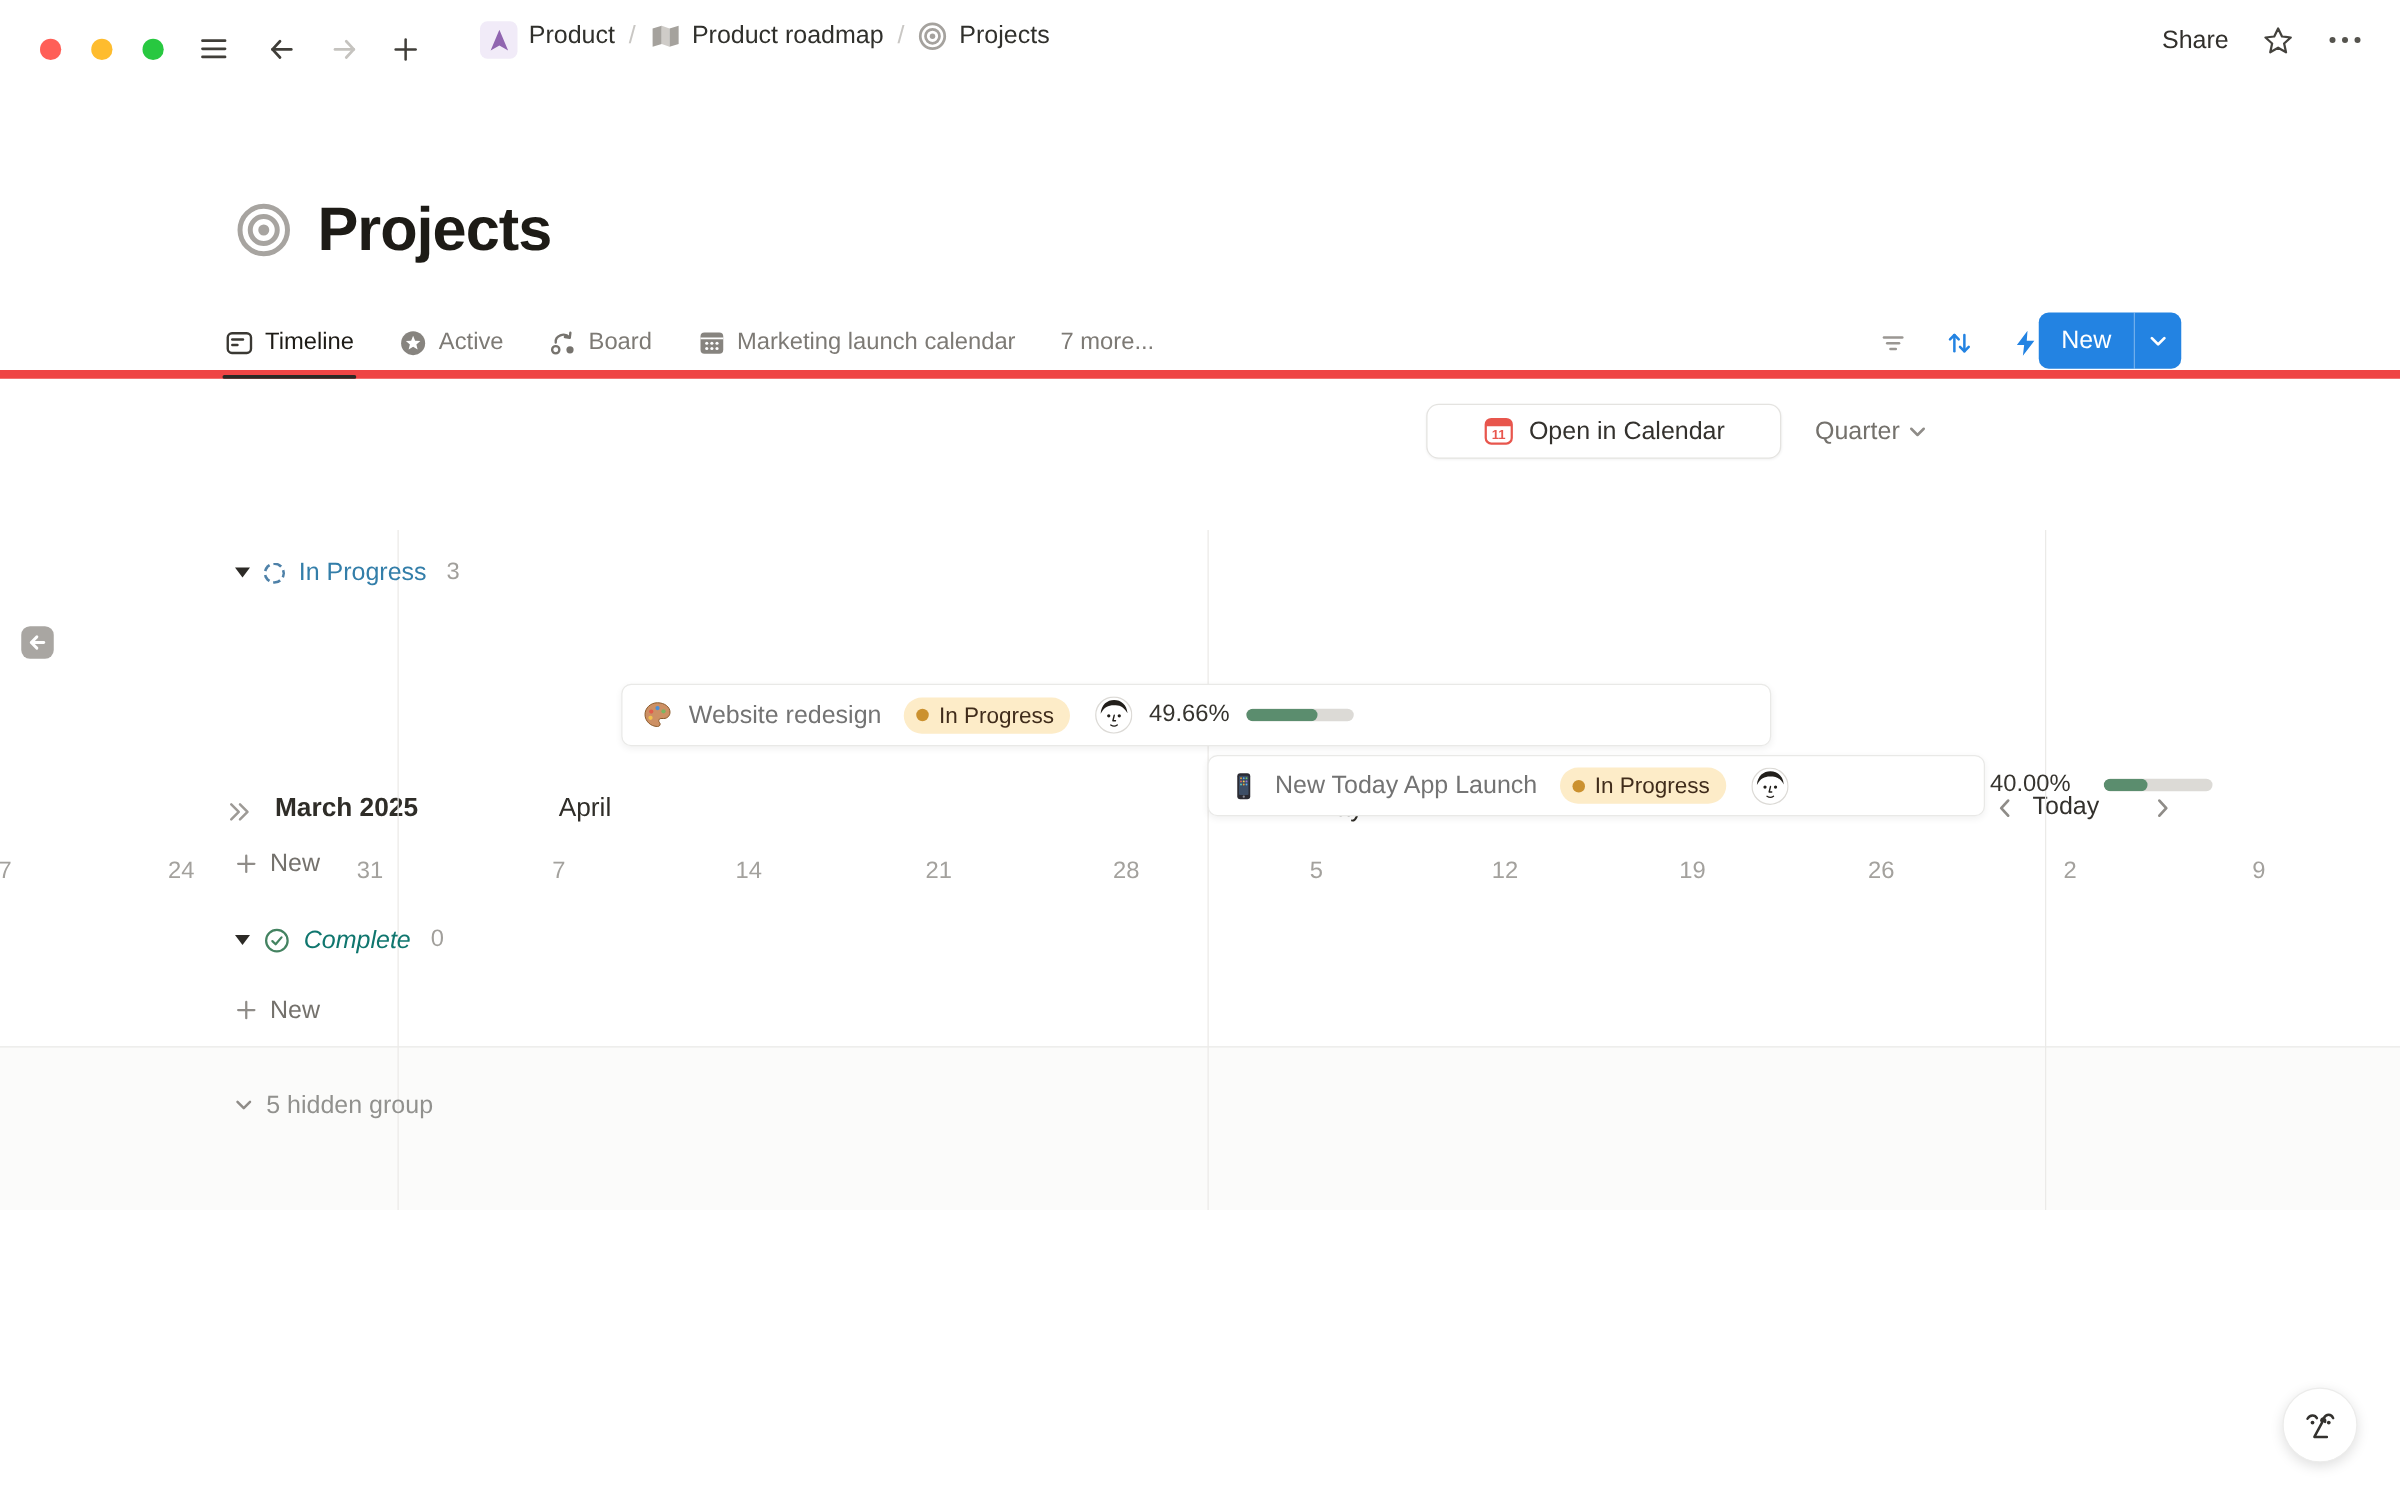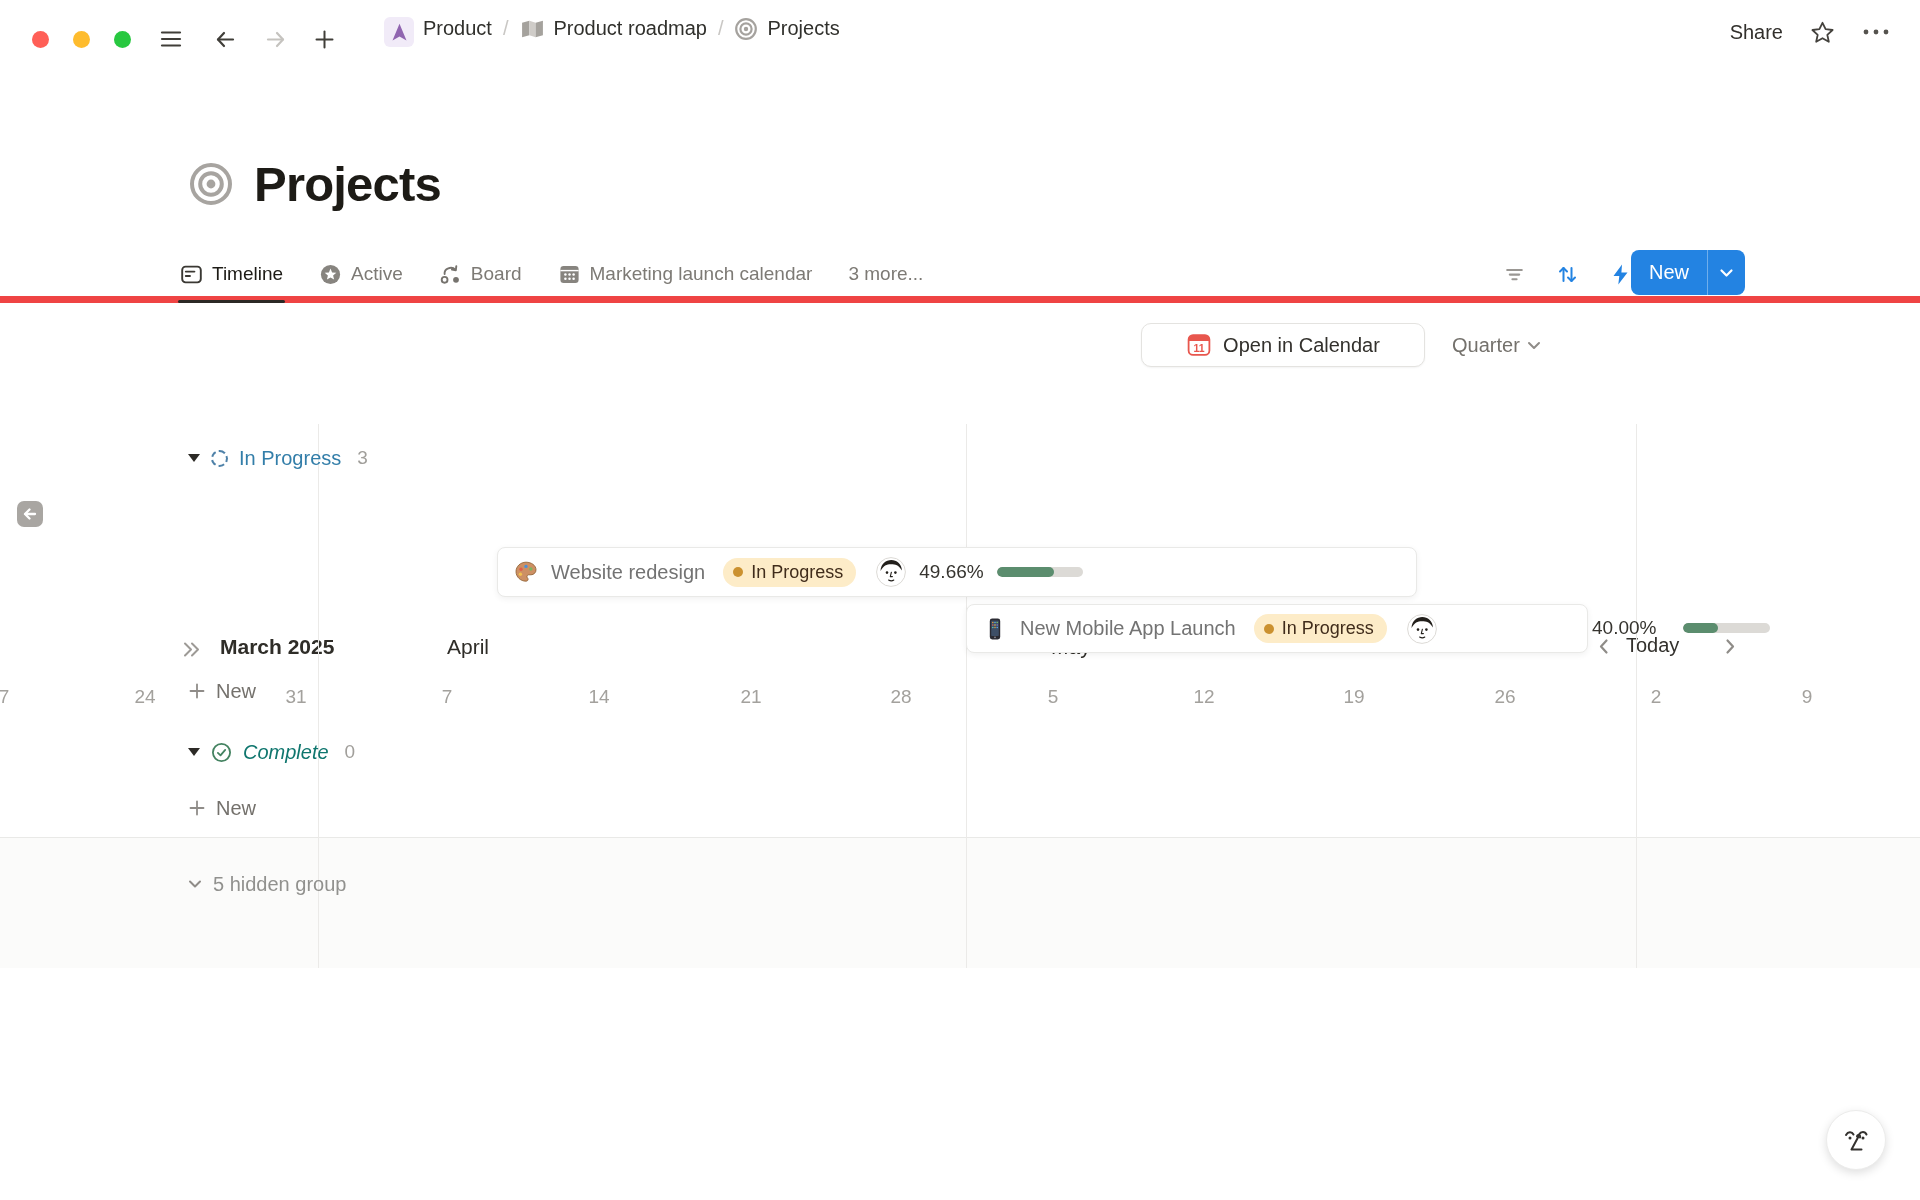--- a/index.html
+++ b/index.html
@@ -213,21 +213,21 @@
                 <circle cx="11.5" cy="11.6" r="1.25"></circle>
                 <circle cx="15.6" cy="11.6" r="1.25"></circle>
                 <circle cx="7.4" cy="15.8" r="1.25"></circle>
                 <circle cx="11.5" cy="15.8" r="1.25"></circle>
                 <circle cx="15.6" cy="15.8" r="1.25"></circle>
               </g>
             </svg>
         </span>
         <span>Marketing launch calendar</span>
       </div>
-      <div class="tab-more">3 more...</div>
+      <div class="tab-more">7 more...</div>
     </div>
 
     <div class="view-controls">
       <span class="vc-icon">
         <svg width="23" height="23" viewBox="0 0 23 23" stroke="#9a9793" stroke-width="2.1" stroke-linecap="round">
             <line x1="4.2" y1="7" x2="18.8" y2="7"></line>
             <line x1="6.8" y1="11.6" x2="16.2" y2="11.6"></line>
             <line x1="9.4" y1="16.2" x2="13.6" y2="16.2"></line>
           </svg>
       </span>
@@ -387,21 +387,21 @@
               <circle cx="9.8" cy="8.1" r="0.75" fill="#e36a5f"></circle>
               <circle cx="12" cy="8.1" r="0.75" fill="#f2d24e"></circle>
               <circle cx="14.2" cy="8.1" r="0.75" fill="#9b79d8"></circle>
               <circle cx="9.8" cy="10.6" r="0.75" fill="#5ad0c0"></circle>
               <circle cx="12" cy="10.6" r="0.75" fill="#e9a23b"></circle>
               <circle cx="14.2" cy="10.6" r="0.75" fill="#5ab0f2"></circle>
             </g>
             <circle cx="12" cy="20.3" r="0.9" fill="#8d8d96"></circle>
           </svg>
       </span>
-      <span class="card-title">New Mobile App Launch</span>
+      <span class="card-title">New Today App Launch</span>
       <span class="status-badge">
         <span class="status-dot"></span>
         <span class="status-text">In Progress</span>
       </span>
       <span class="avatar">
         <svg width="30" height="30" viewBox="0 0 30 30">
             <circle cx="15" cy="15" r="14.4" fill="#fff" stroke="#dcdad6" stroke-width="1"></circle>
             <path d="M4.5,14 C5,6.5 10,3 15.3,3 C20.8,3 25.5,6.8 26,13.5 C22.5,7.8 19.5,7.2 15,7.2 C10.5,7.2 7.5,8.6 4.5,14 Z" fill="#221f1b"></path>
             <circle cx="11" cy="15.6" r="1.3" fill="#221f1b"></circle>
             <circle cx="19.4" cy="15.6" r="1.3" fill="#221f1b"></circle>

